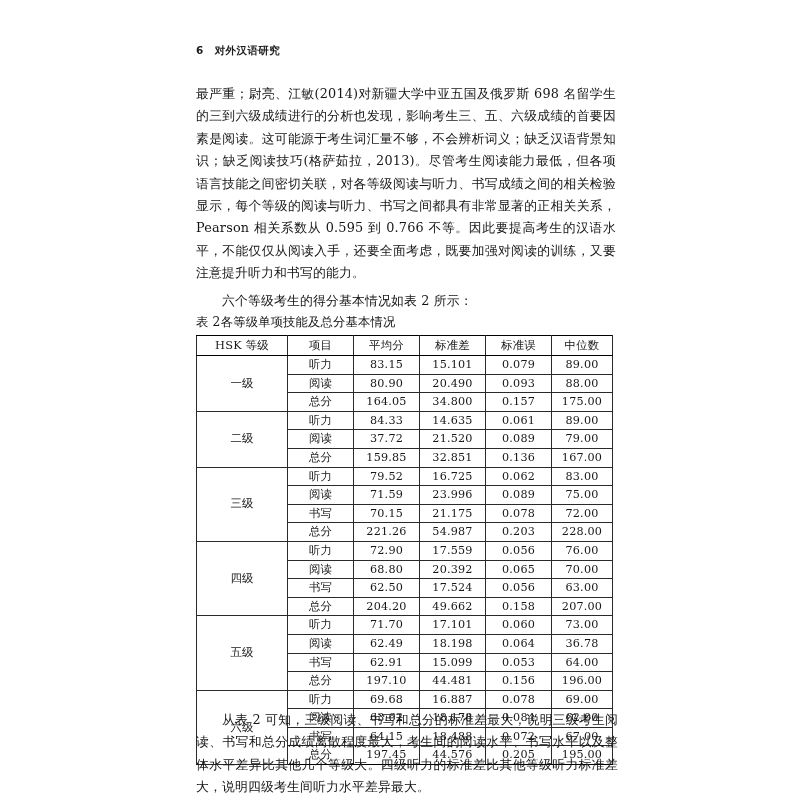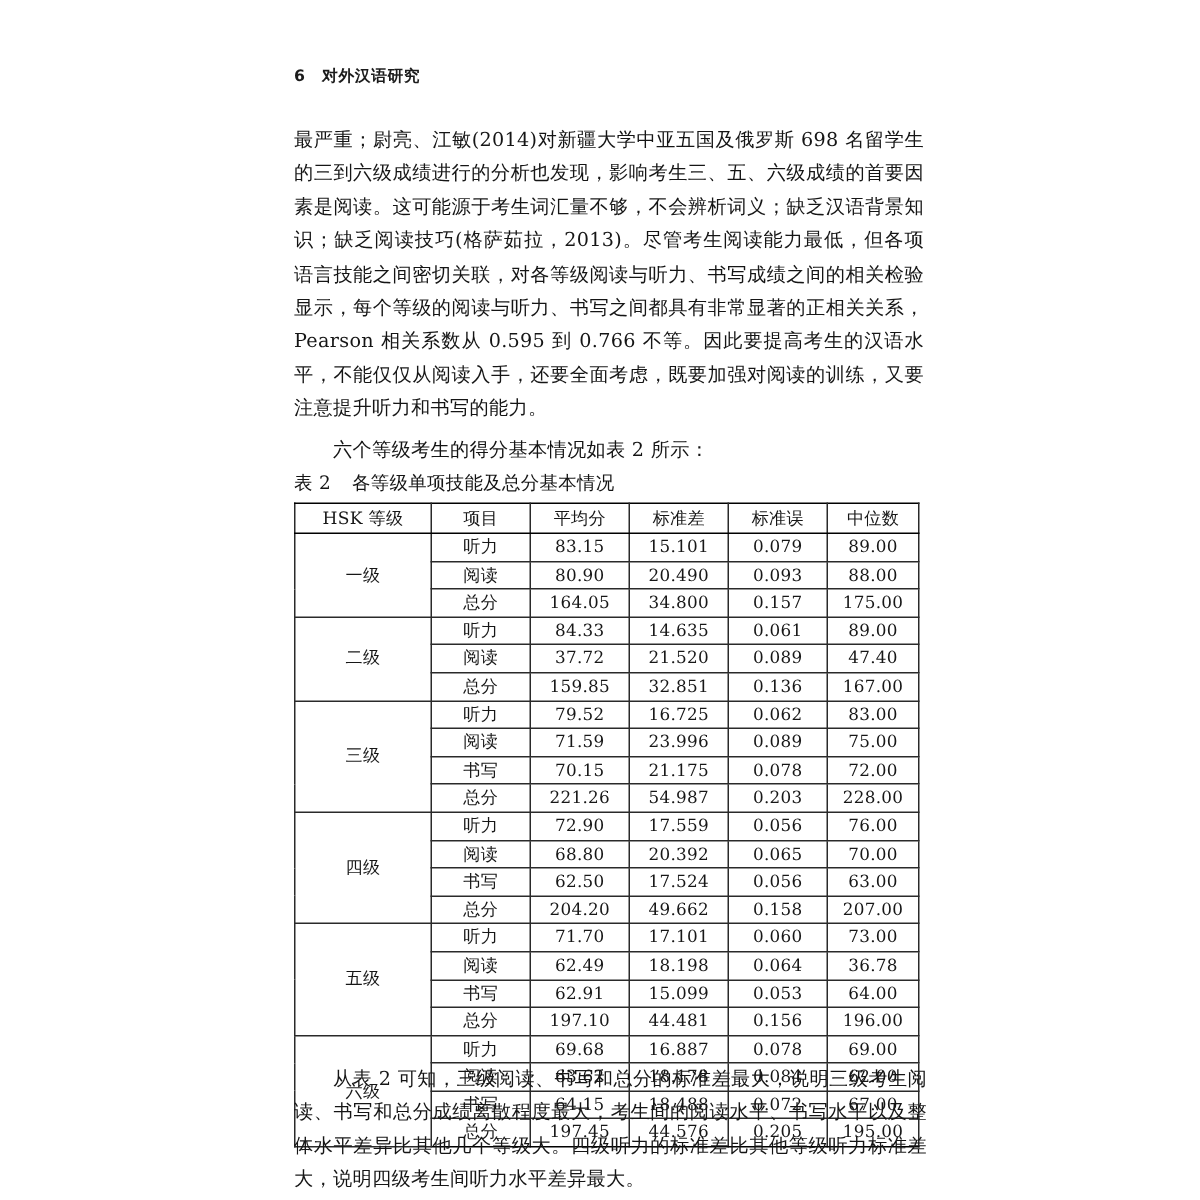--- a/index.html
+++ b/index.html
@@ -87,21 +87,20 @@
   
   .tcaption {
     position: absolute;
     left: 196px;
     top: 314px;
     font-size: 12.3px;
     letter-spacing: 0.2px;
     white-space: nowrap;
   }
   .tcaption .clabel {
-    margin-right: 14px;
   }
   
   .tablewrap {
     position: absolute;
     left: 196px;
     top: 335px;
     width: 416px;
   }
   table.data {
     border-collapse: collapse;
@@ -223,21 +222,21 @@
             <td class="num">84.33</td>
             <td class="num">14.635</td>
             <td class="num">0.061</td>
             <td class="num">89.00</td>
           </tr>
           <tr>
             <td class="item">阅读</td>
             <td class="num">37.72</td>
             <td class="num">21.520</td>
             <td class="num">0.089</td>
-            <td class="num">47.40</td>
+            <td class="num">79.00</td>
           </tr>
           <tr>
             <td class="item">总分</td>
             <td class="num">159.85</td>
             <td class="num">32.851</td>
             <td class="num">0.136</td>
             <td class="num">167.00</td>
           </tr>
           <tr class="grouptop">
             <td class="level" rowspan="4">三级</td>

